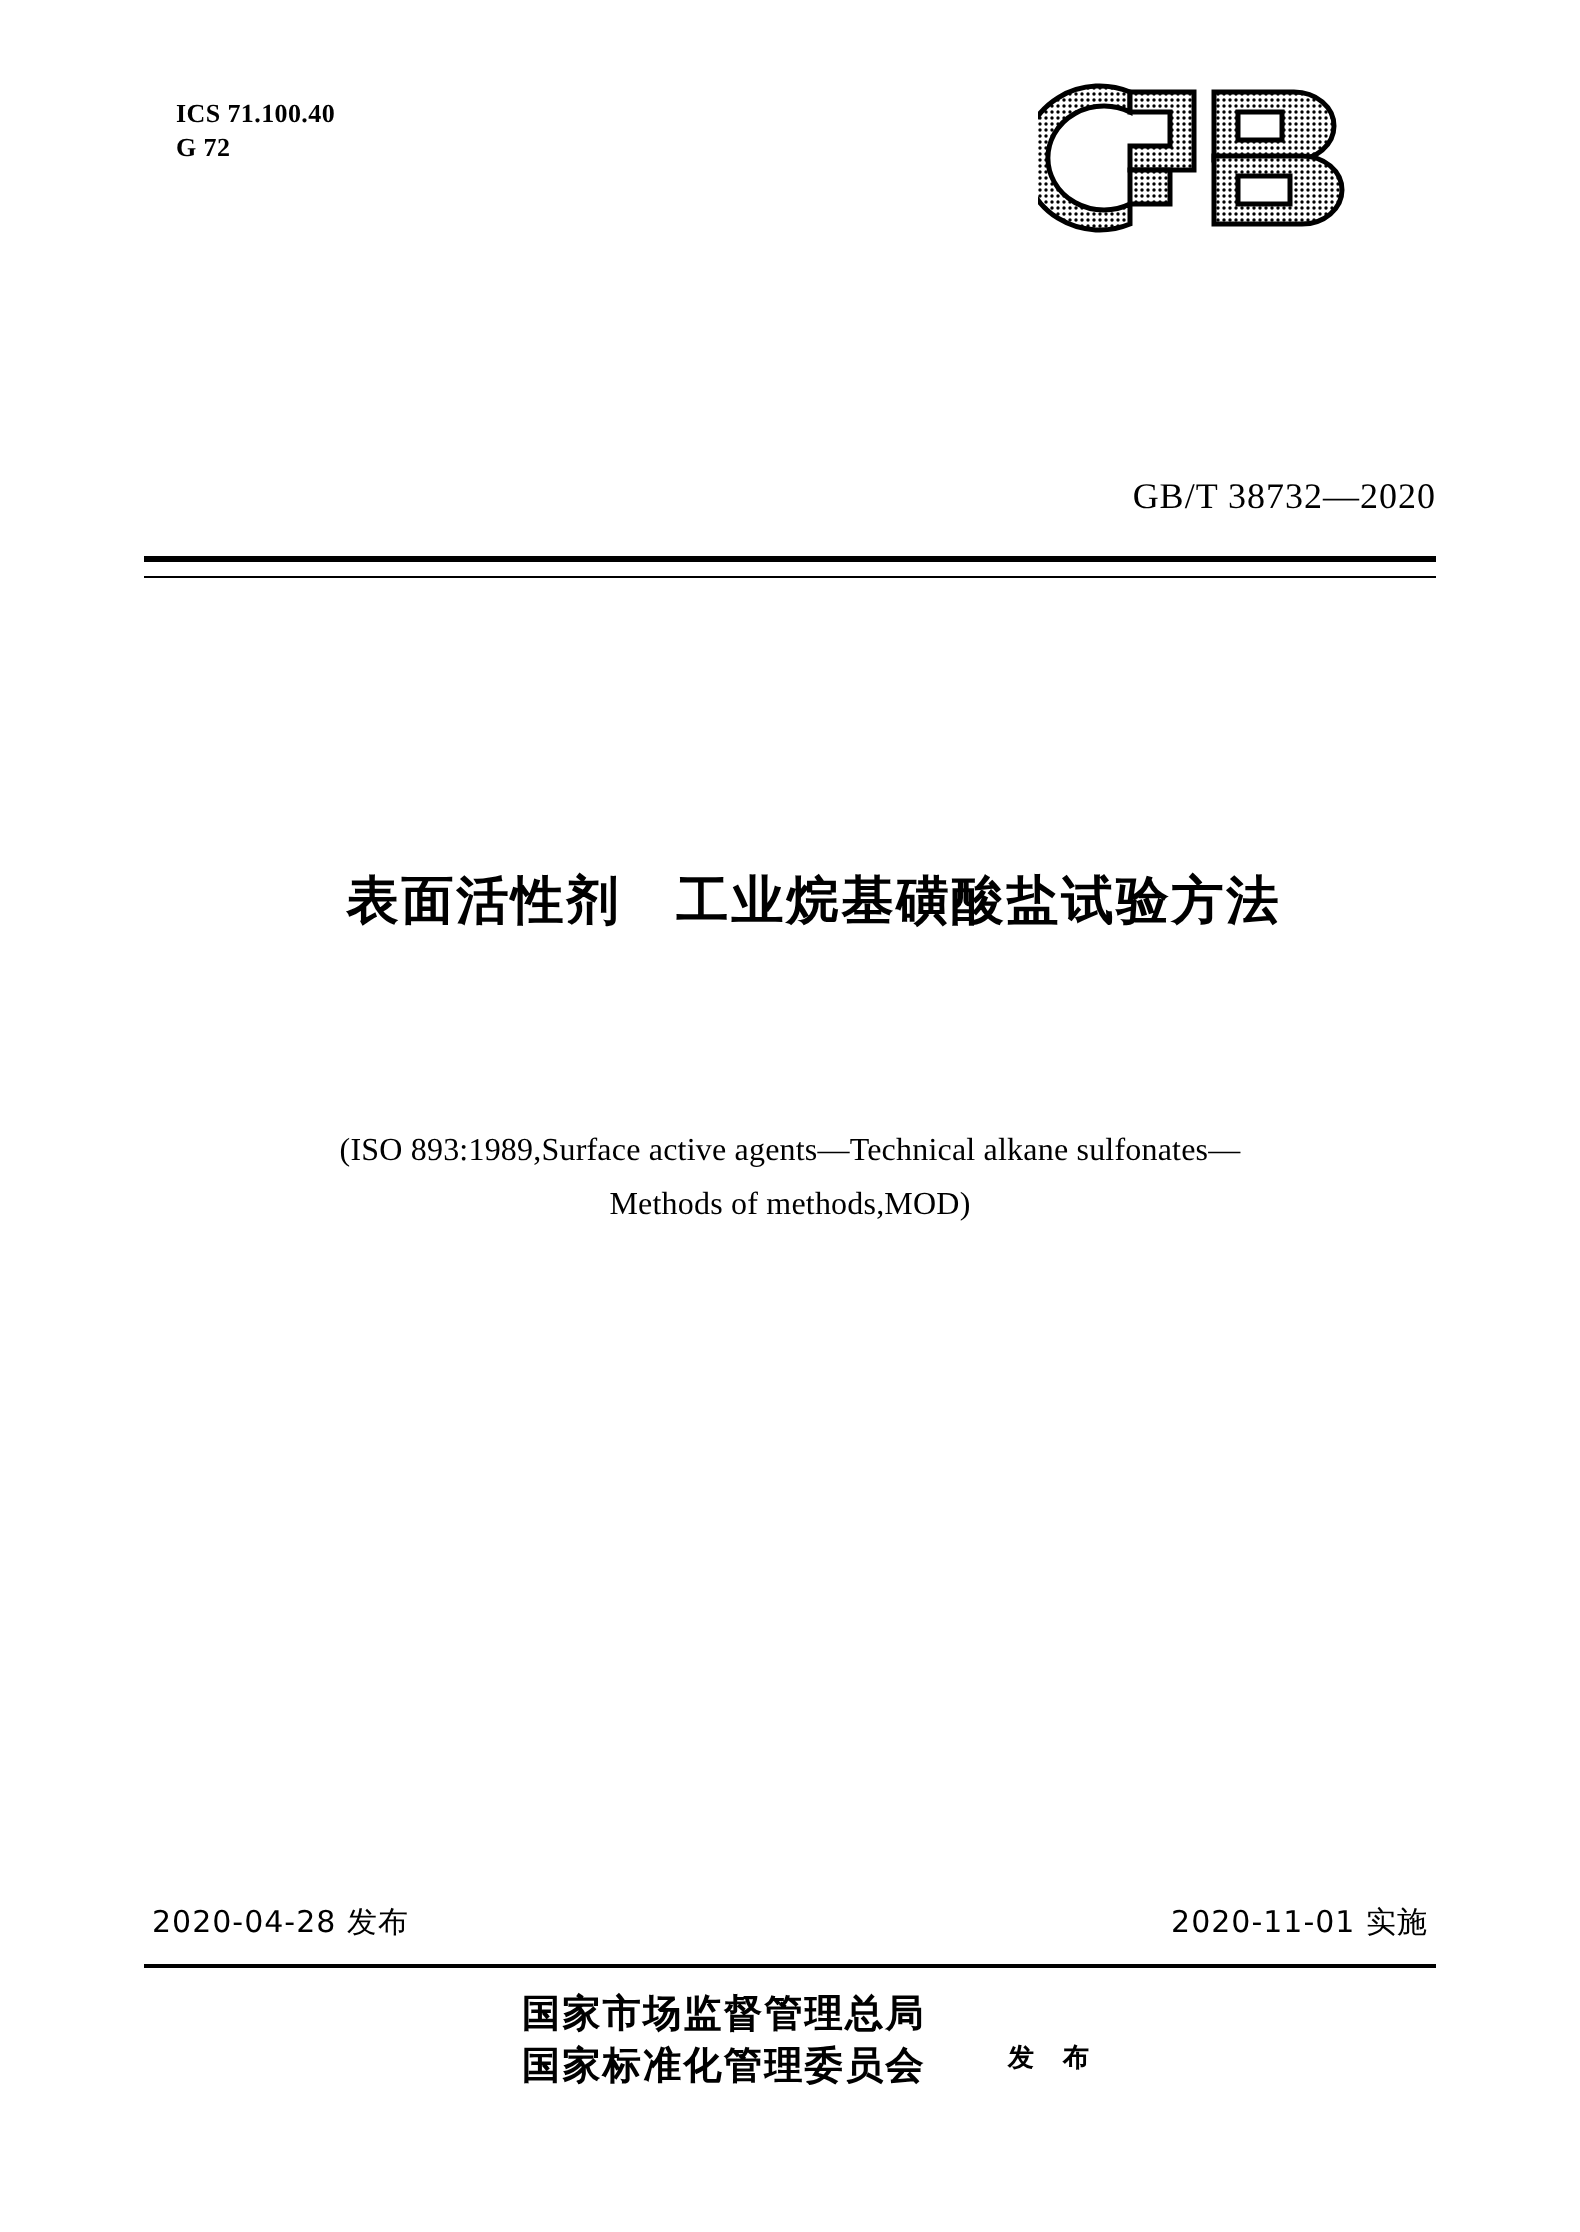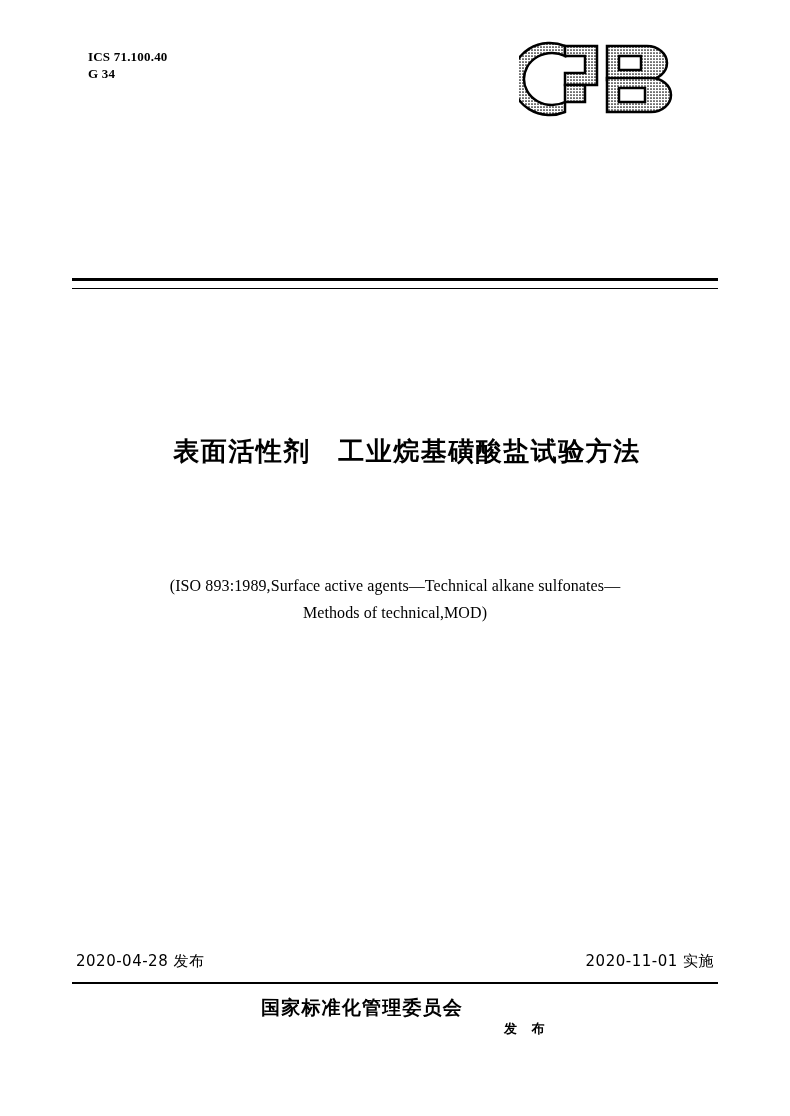--- a/index.html
+++ b/index.html
@@ -133,21 +133,20 @@
   .title-iso {
     position: absolute;
     left: 112px;
     top: 562px;
     width: 566px;
     text-align: center;
     font-family: "Liberation Serif", serif;
     font-size: 16px;
     line-height: 27px;
     letter-spacing: 0.1px;
-    margin-top: 10px;
   }
 
   
   .footer-dates {
     position: absolute;
     left: 72px;
     top: 952px;
     width: 646px;
     height: 22px;
   }
@@ -208,21 +207,21 @@
   }
 </style>
 </head>
 <body>
 
 <div class="page">
 
   <div class="header">
     <div class="ics-block">
       <div>ICS 71.100.40</div>
-      <div>G 34</div>
+      <div>G 72</div>
     </div>
 
     <div class="gb-emblem">
       <svg width="175" height="78" viewBox="0 0 175 78" xmlns="http://www.w3.org/2000/svg">
         <defs>
           <pattern id="dots" width="3" height="3" patternUnits="userSpaceOnUse">
             <rect width="3" height="3" fill="#ffffff"></rect>
             <circle cx="1" cy="1" r="0.85" fill="#000000"></circle>
           </pattern>
         </defs>
@@ -237,38 +236,40 @@
           <path d="M2,6 L42,6 A20,17 0 0 1 42,40 L2,40 Z" fill="url(#dots)" stroke="#000" stroke-width="2.5"></path>
           <path d="M2,38 L46,38 A20,17 0 0 1 46,72 L2,72 Z" fill="url(#dots)" stroke="#000" stroke-width="2.5"></path>
           <rect x="14" y="16" width="22" height="14" fill="#ffffff" stroke="#000" stroke-width="2.5"></rect>
           <rect x="14" y="48" width="26" height="14" fill="#ffffff" stroke="#000" stroke-width="2.5"></rect>
         </g>
       </svg>
     </div>
   </div>
 
 
+  <div class="std-number">GB/T 38732—2020</div>
 
   <div class="rule-thick"></div>
   <div class="rule-thin"></div>
 
   <div class="title-cn">表面活性剂　工业烷基磺酸盐试验方法</div>
 
   <div class="title-iso">
     <div>(ISO 893:1989,Surface active agents—Technical alkane sulfonates—</div>
-    <div>Methods of technical,MOD)</div>
+    <div>Methods of methods,MOD)</div>
   </div>
 
   <div class="footer-dates">
     <div class="issue-date">2020-04-28 发布</div>
     <div class="effective-date">2020-11-01 实施</div>
   </div>
 
   <div class="footer-rule"></div>
 
   <div class="publisher-block">
     <div class="publisher-names">
+      <div>国家市场监督管理总局</div>
       <div>国家标准化管理委员会</div>
     </div>
     <div class="publisher-verb">发 布</div>
   </div>
 
 </div>
 
 </body></html>

